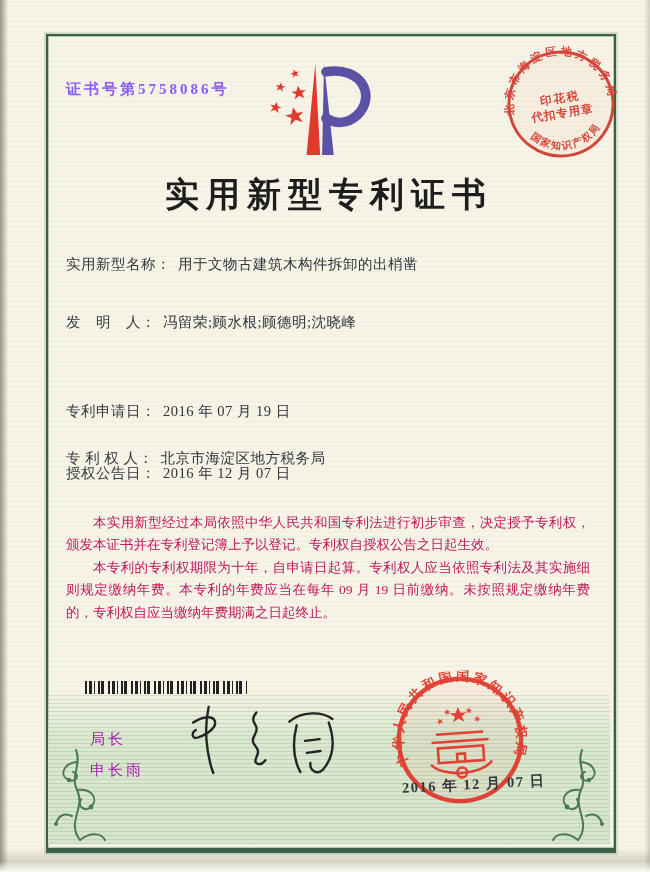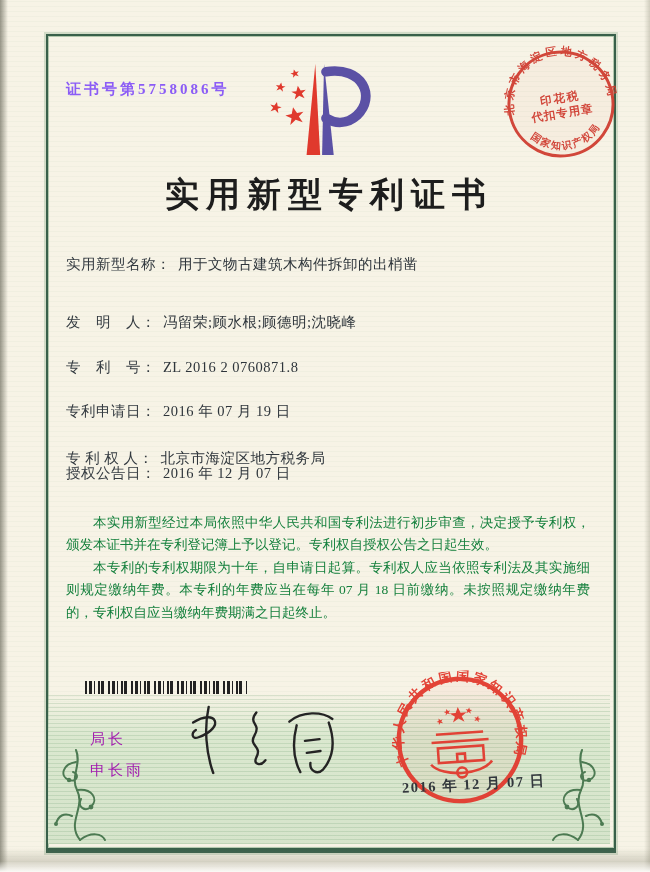--- a/index.html
+++ b/index.html
@@ -16,21 +16,21 @@
   .band::after{content:"";position:absolute;inset:0;
     background:repeating-linear-gradient(0deg,rgba(108,158,112,.22) 0 1px,transparent 1px 4px);}
   .abs{position:absolute;z-index:3;}
   .cert-no{left:66px;top:80px;font-size:15px;letter-spacing:3px;color:#8b5cf6;font-weight:600;}
   .logo{left:262px;top:58px;width:126px;height:106px;}
   .tax-stamp{left:501px;top:42px;width:120px;height:124px;transform:rotate(-9deg);opacity:.93;z-index:4;}
   .title{left:46px;width:566px;top:172px;text-align:center;font-size:34px;font-weight:700;
     letter-spacing:7px;color:#1d1d1d;}
   .field{left:66px;width:530px;font-size:14.5px;color:#333a40;letter-spacing:.5px;white-space:nowrap;}
   .field .fvalue{margin-left:7px;color:#2e353b;}
-  .body-text{left:66px;top:512px;width:524px;font-size:13.5px;line-height:22.4px;color:#15803d;
+  .body-text{left:66px;top:512px;width:524px;font-size:13.5px;line-height:22.4px;color:#be185d;
     text-align:justify;}
   .body-text p{margin:0;text-indent:2em;}
   .barcode{left:85px;top:681px;width:162px;height:13px;z-index:3;
     background:repeating-linear-gradient(90deg,
       #222 0 2px,transparent 2px 4px,#222 4px 7px,transparent 7px 9px,
       #222 9px 10px,transparent 10px 13px,#222 13px 15px,transparent 15px 16px,
       #222 16px 19px,transparent 19px 23px);}
   .signoff{left:90px;font-size:15px;color:#a21caf;letter-spacing:3px;}
   .sig-svg{left:183px;top:698px;width:165px;height:84px;z-index:4;}
   .seal-svg{left:391px;top:671px;width:138px;height:138px;transform:rotate(-4deg);z-index:3;opacity:.95;}
@@ -91,36 +91,33 @@
   </svg>
 
   <div class="abs title">实用新型专利证书</div>
 
   <div class="abs field" style="top:255px">
     <span class="flabel">实用新型名称：</span><span class="fvalue">用于文物古建筑木构件拆卸的出梢凿</span>
   </div>
   <div class="abs field" style="top:313px">
     <span class="flabel">发　明　人：</span><span class="fvalue">冯留荣;顾水根;顾德明;沈晓峰</span>
   </div>
-  <div class="abs field" style="top:358px">
-    <span class="flabel">专　利　号：</span><span class="fvalue">ZL 2016 2 0760871.8</span>
-  </div>
   <div class="abs field" style="top:402px">
     <span class="flabel">专利申请日：</span><span class="fvalue">2016 年 07 月 19 日</span>
   </div>
   <div class="abs field" style="top:449px">
     <span class="flabel">专 利 权 人：</span><span class="fvalue">北京市海淀区地方税务局</span>
   </div>
   <div class="abs field" style="top:464px">
     <span class="flabel">授权公告日：</span><span class="fvalue">2016 年 12 月 07 日</span>
   </div>
 
   <div class="abs body-text">
     <p>本实用新型经过本局依照中华人民共和国专利法进行初步审查，决定授予专利权，颁发本证书并在专利登记簿上予以登记。专利权自授权公告之日起生效。</p>
-    <p>本专利的专利权期限为十年，自申请日起算。专利权人应当依照专利法及其实施细则规定缴纳年费。本专利的年费应当在每年 07 月 18 日前缴纳。未按照规定缴纳年费的，专利权自应当缴纳年费期满之日起终止。</p>
+    <p>本专利的专利权期限为十年，自申请日起算。专利权人应当依照专利法及其实施细则规定缴纳年费。本专利的年费应当在每年 09 月 19 日前缴纳。未按照规定缴纳年费的，专利权自应当缴纳年费期满之日起终止。</p>
   </div>
 
   <div class="abs barcode"></div>
 
   <div class="abs signoff" style="top:730px">局长</div>
   <div class="abs signoff" style="top:761px">申长雨</div>
 
   <svg class="abs sig-svg" viewBox="0 0 180 88">
     <g fill="none" stroke="#242424" stroke-width="2.6" stroke-linecap="round" stroke-linejoin="round">
       <path d="M28,8 C23,30 25,58 33,80"></path>

